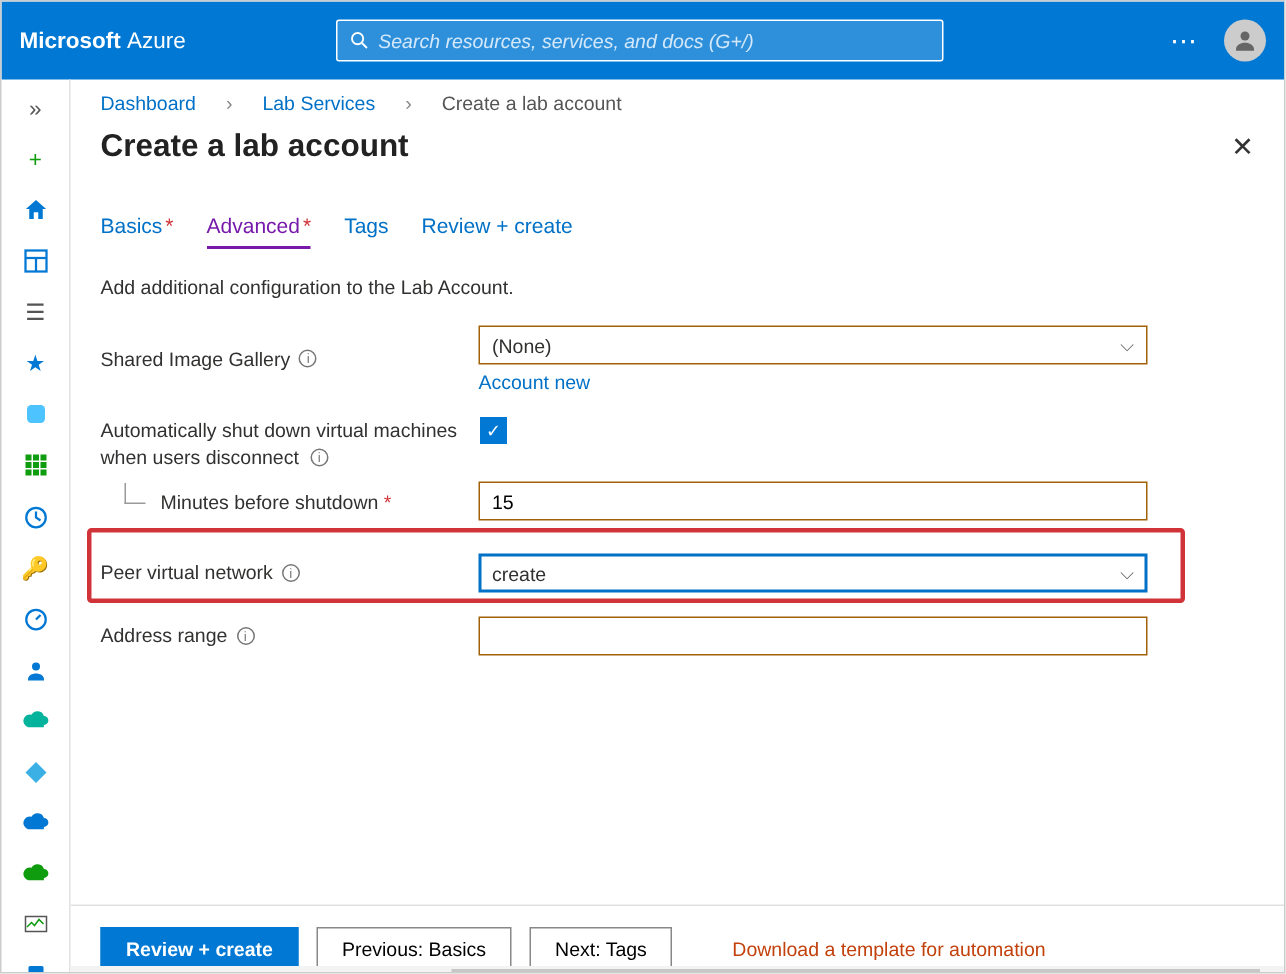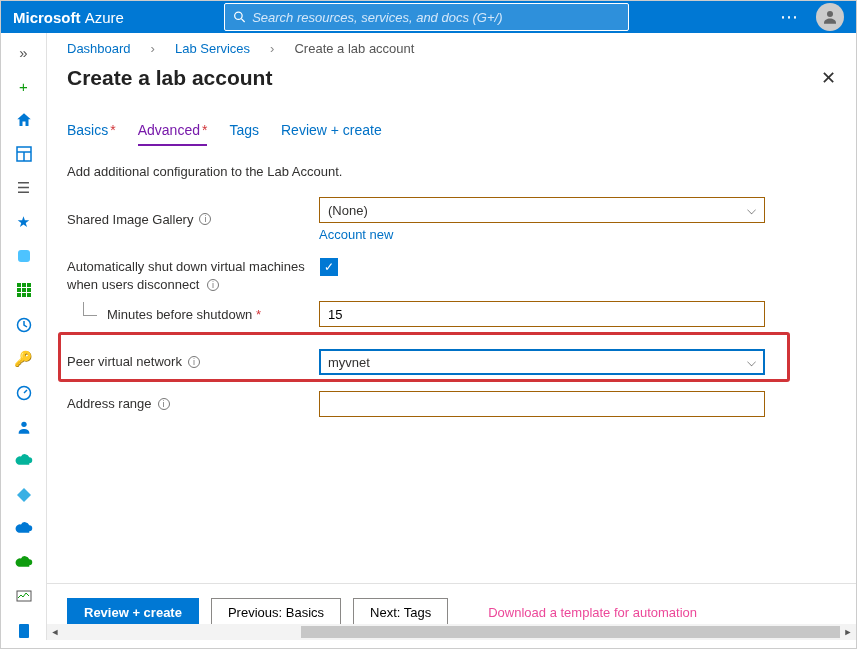--- a/index.html
+++ b/index.html
@@ -1,19 +1,19 @@
 <!DOCTYPE html>
 <html><head>
 <meta charset="utf-8">
 <style>
 * { box-sizing: border-box; margin: 0; padding: 0; font-family: "Segoe UI", -apple-system, sans-serif; }
 body { background: #fff; width: 857px; height: 649px; overflow: hidden; position: relative; border: 1px solid #ccc; }
 
 
-.top-header { background: #0078d4; height: 32px; display: flex; align-items: center; padding: 0 12px; color: #fff; }
+.top-header { background: #0078d4; height: 52px; display: flex; align-items: center; padding: 0 12px; color: #fff; }
 .brand { font-size: 15px; font-weight:600; color: #fff; }
 .brand-light { font-weight: 400; }
 .search-box { margin-left: 100px; background: rgba(255,255,255,0.18); border:1px solid #fff; border-radius: 2px; height: 28px; width: 405px; display: flex; align-items: center; padding: 0 8px; }
 .search-box input { background: transparent; border: none; outline: none; color: #fff; width: 100%; font-size: 13px; }
 .search-box input::placeholder { color: #d4e8fa; font-style: italic; }
 .search-icon { width: 14px; height: 14px; margin-right: 6px; }
 .top-right { margin-left: auto; display: flex; align-items: center; gap: 16px; }
 .dots { color: #fff; font-size: 18px; letter-spacing: 2px; }
 .avatar { width: 28px; height: 28px; border-radius: 50%; background: #ccc; display: flex; align-items: center; justify-content: center; }
 .avatar svg { width: 18px; height: 18px; }
@@ -64,21 +64,21 @@
 .sub-indent { width: 40px; display: flex; justify-content: center; }
 .tree-line { border-left: 1px solid #999; border-bottom: 1px solid #999; width: 14px; height: 14px; margin-top: -10px; margin-left: 6px; }
 .sub-label { width: 212px; }
 
 .highlight-box { position: absolute; border: 3px solid #d13438; border-radius: 3px; left: 11px; top: 186px; width: 732px; height: 50px; pointer-events: none; }
 
 
 .footer { border-top: 1px solid #e1e1e1; padding: 14px 20px; display: flex; align-items: center; gap: 12px; }
 .btn { height: 28px; padding: 0 16px; font-size: 13px; border: 1px solid #8a8886; background: #fff; cursor: pointer; }
 .btn.primary { background: #0078d4; border-color: #0078d4; color: #fff; font-weight: 600; }
-.dl-link { color: #ec4899; font-size: 13px; margin-left: 28px; }
+.dl-link { color: #c2410c; font-size: 13px; margin-left: 28px; }
 
 .hscroll { position: absolute; bottom: 0; left: 46px; right: 0; height: 16px; background: #f3f3f3; display: flex; }
 .hscroll-track { flex: 1; position: relative; }
 .hscroll-thumb { position: absolute; left: 238px; top: 2px; right: 0; height: 12px; background: #c7c7c7; }
 .hscroll-btn { width: 16px; display: flex; align-items: center; justify-content: center; font-size: 9px; color: #555; }
 </style>
 </head>
 <body>
 
 <div class="top-header">
@@ -252,21 +252,21 @@
         </div>
       </div>
 
       <div class="form-row" style="margin-top:22px">
         <div class="form-label">
           <span>Peer virtual network</span>
           <span class="info-ic">i</span>
         </div>
         <div class="form-control">
           <div class="select-box highlight">
-            <span>myvnet</span>
+            <span>create</span>
             <span class="chev-down">⌵</span>
           </div>
         </div>
       </div>
 
       <div class="form-row">
         <div class="form-label">
           <span>Address range</span>
           <span class="info-ic">i</span>
         </div>

